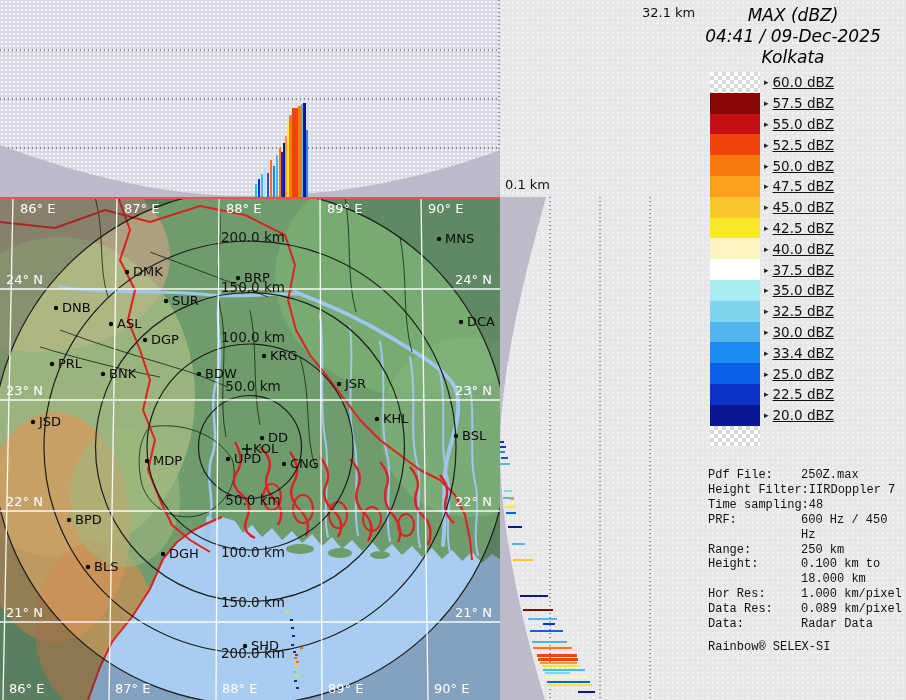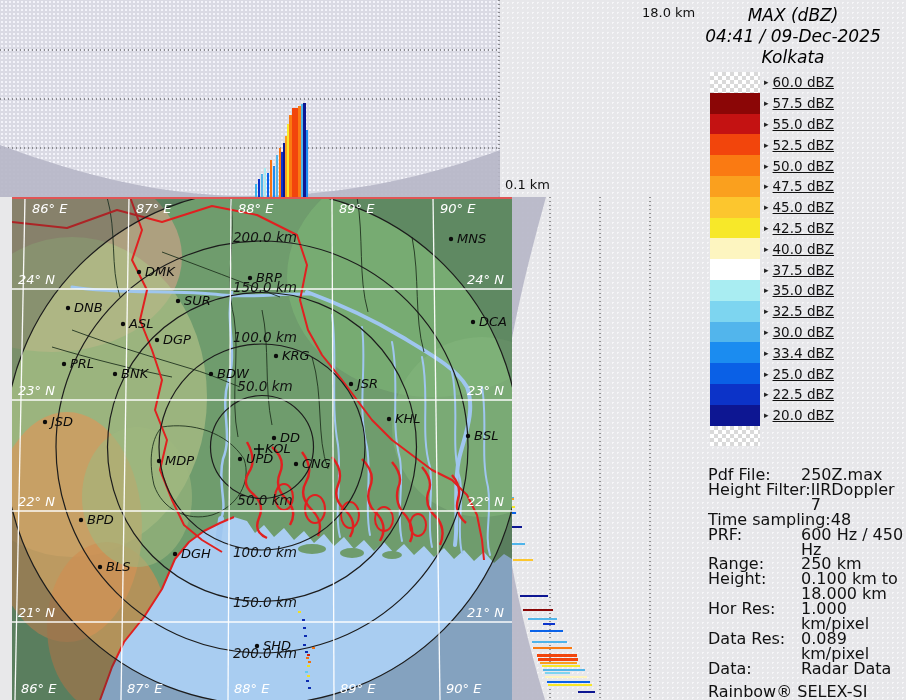--- a/index.html
+++ b/index.html
@@ -10,40 +10,40 @@
     background-color:#dadae4;
     background-image:radial-gradient(#f3f3fa 1px, transparent 1px);
     background-size:4px 4px;}
   #right-bg{position:absolute;left:500px;top:0;width:406px;height:700px;
     background-color:#e7e7ea;
     background-image:radial-gradient(#f6f6f8 1px, transparent 1px);
     background-size:5px 5px;}
   #top-svg,#side-svg,#map-svg{position:absolute;display:block;}
   #top-svg{left:0;top:0;}
   #side-svg{left:500px;top:0;}
-  #map-wrap{position:absolute;left:12px;top:197px;width:500px;height:484px;font-style:italic;}
+  #map-wrap{position:absolute;left:0;top:197px;width:500px;height:484px;}
   
   .axis-label{position:absolute;font-size:13px;color:#111;white-space:nowrap;}
   #max-height-label{left:642px;top:5px;}
   #min-height-label{left:505px;top:177px;}
   
   #title-block{position:absolute;left:680px;top:5px;width:226px;text-align:center;
     font-size:17px;line-height:21px;color:#000;font-style:italic;}
   
   #legend{position:absolute;left:710px;top:72px;}
   .lg-row{display:flex;align-items:center;height:20.8px;}
   .lg-swatch{width:50px;height:20.8px;flex:0 0 50px;}
   .checker{background-color:#fff;
     background-image:linear-gradient(45deg,#d9d9d9 25%,transparent 25%,transparent 75%,#d9d9d9 75%),
                      linear-gradient(45deg,#d9d9d9 25%,transparent 25%,transparent 75%,#d9d9d9 75%);
     background-size:8px 8px;background-position:0 0,4px 4px;}
   .lg-arrow{font-size:9px;margin-left:4px;color:#222;}
   .lg-label{font-size:13.5px;margin-left:4px;color:#111;white-space:nowrap;text-decoration:underline;}
   
-  #meta{position:absolute;left:708px;top:468px;width:196px;font-size:16px;line-height:14.9px;}
+  #meta{position:absolute;left:708px;top:468px;width:196px;font-size:12px;line-height:14.9px;font-family:Liberation Mono, monospace;}
   .meta-row{display:flex;}
   .meta-key{flex:0 0 93px;white-space:nowrap;}
   .meta-val{white-space:pre-line;}
   #brand{margin-top:8px;}
   
   svg text{font-family:"DejaVu Sans",sans-serif;}
   .dotline{stroke:#3c3c3c;stroke-width:1;stroke-dasharray:1 3;fill:none;}
   .ring{fill:none;stroke:#1c1c1c;stroke-width:1.2;}
   .grat{stroke:#ffffff;stroke-width:1.3;opacity:.95;}
   .gratlab{fill:#ffffff;font-size:13px;}
@@ -319,21 +319,21 @@
           <rect x="295" y="468" width="3" height="2" fill="#f0e020"></rect>
           <rect x="293" y="474" width="3" height="2" fill="#60c8f0"></rect>
           <rect x="295" y="478" width="3" height="2" fill="#f0e020"></rect>
           <rect x="294" y="483" width="3" height="2" fill="#0c2bb0"></rect>
           <rect x="296" y="490" width="3" height="2" fill="#0c2bb0"></rect>
         </g>
       <rect x="0" y="0" width="500" height="2" fill="#e05555"></rect>
     </svg>
   </div>
 
-  <div class="axis-label" id="max-height-label">18.0 km</div>
+  <div class="axis-label" id="max-height-label">32.1 km</div>
   <div class="axis-label" id="min-height-label">0.1 km</div>
 
   <div id="title-block">
     <div>MAX (dBZ)</div>
     <div>04:41 / 09-Dec-2025</div>
     <div>Kolkata</div>
   </div>
 
   <div id="legend">
       <div class="lg-row">

